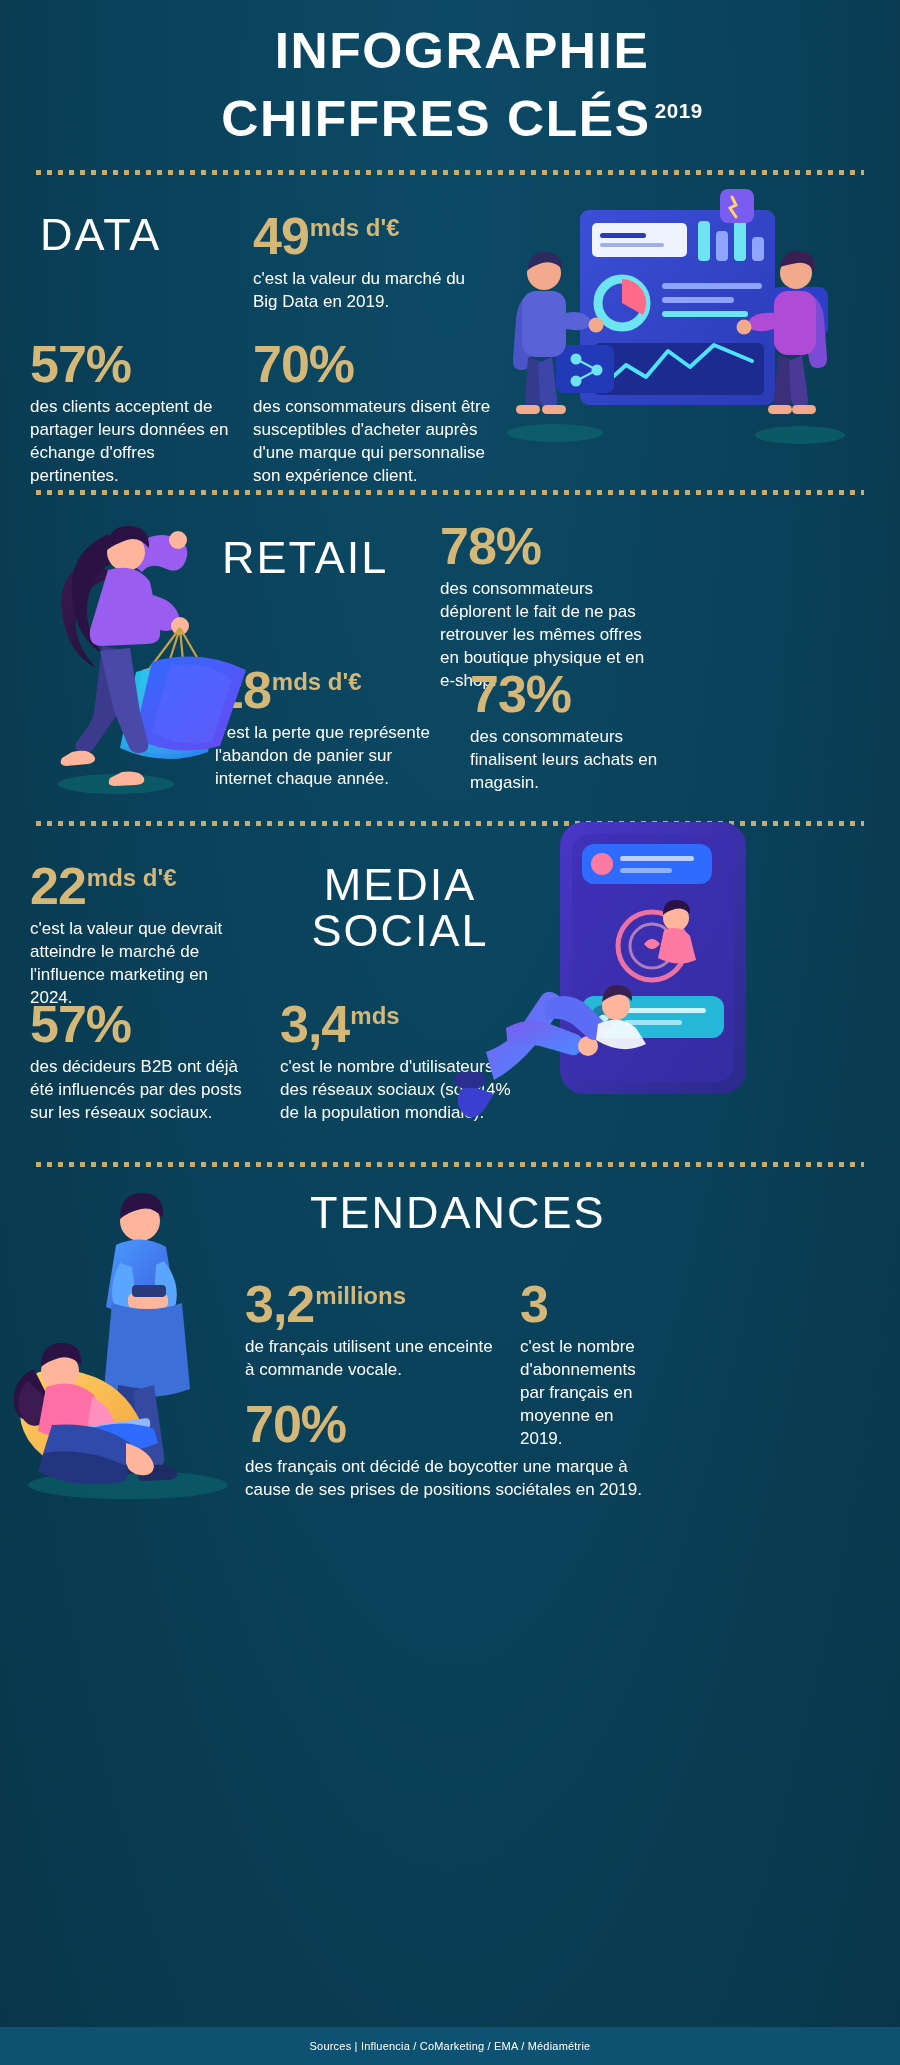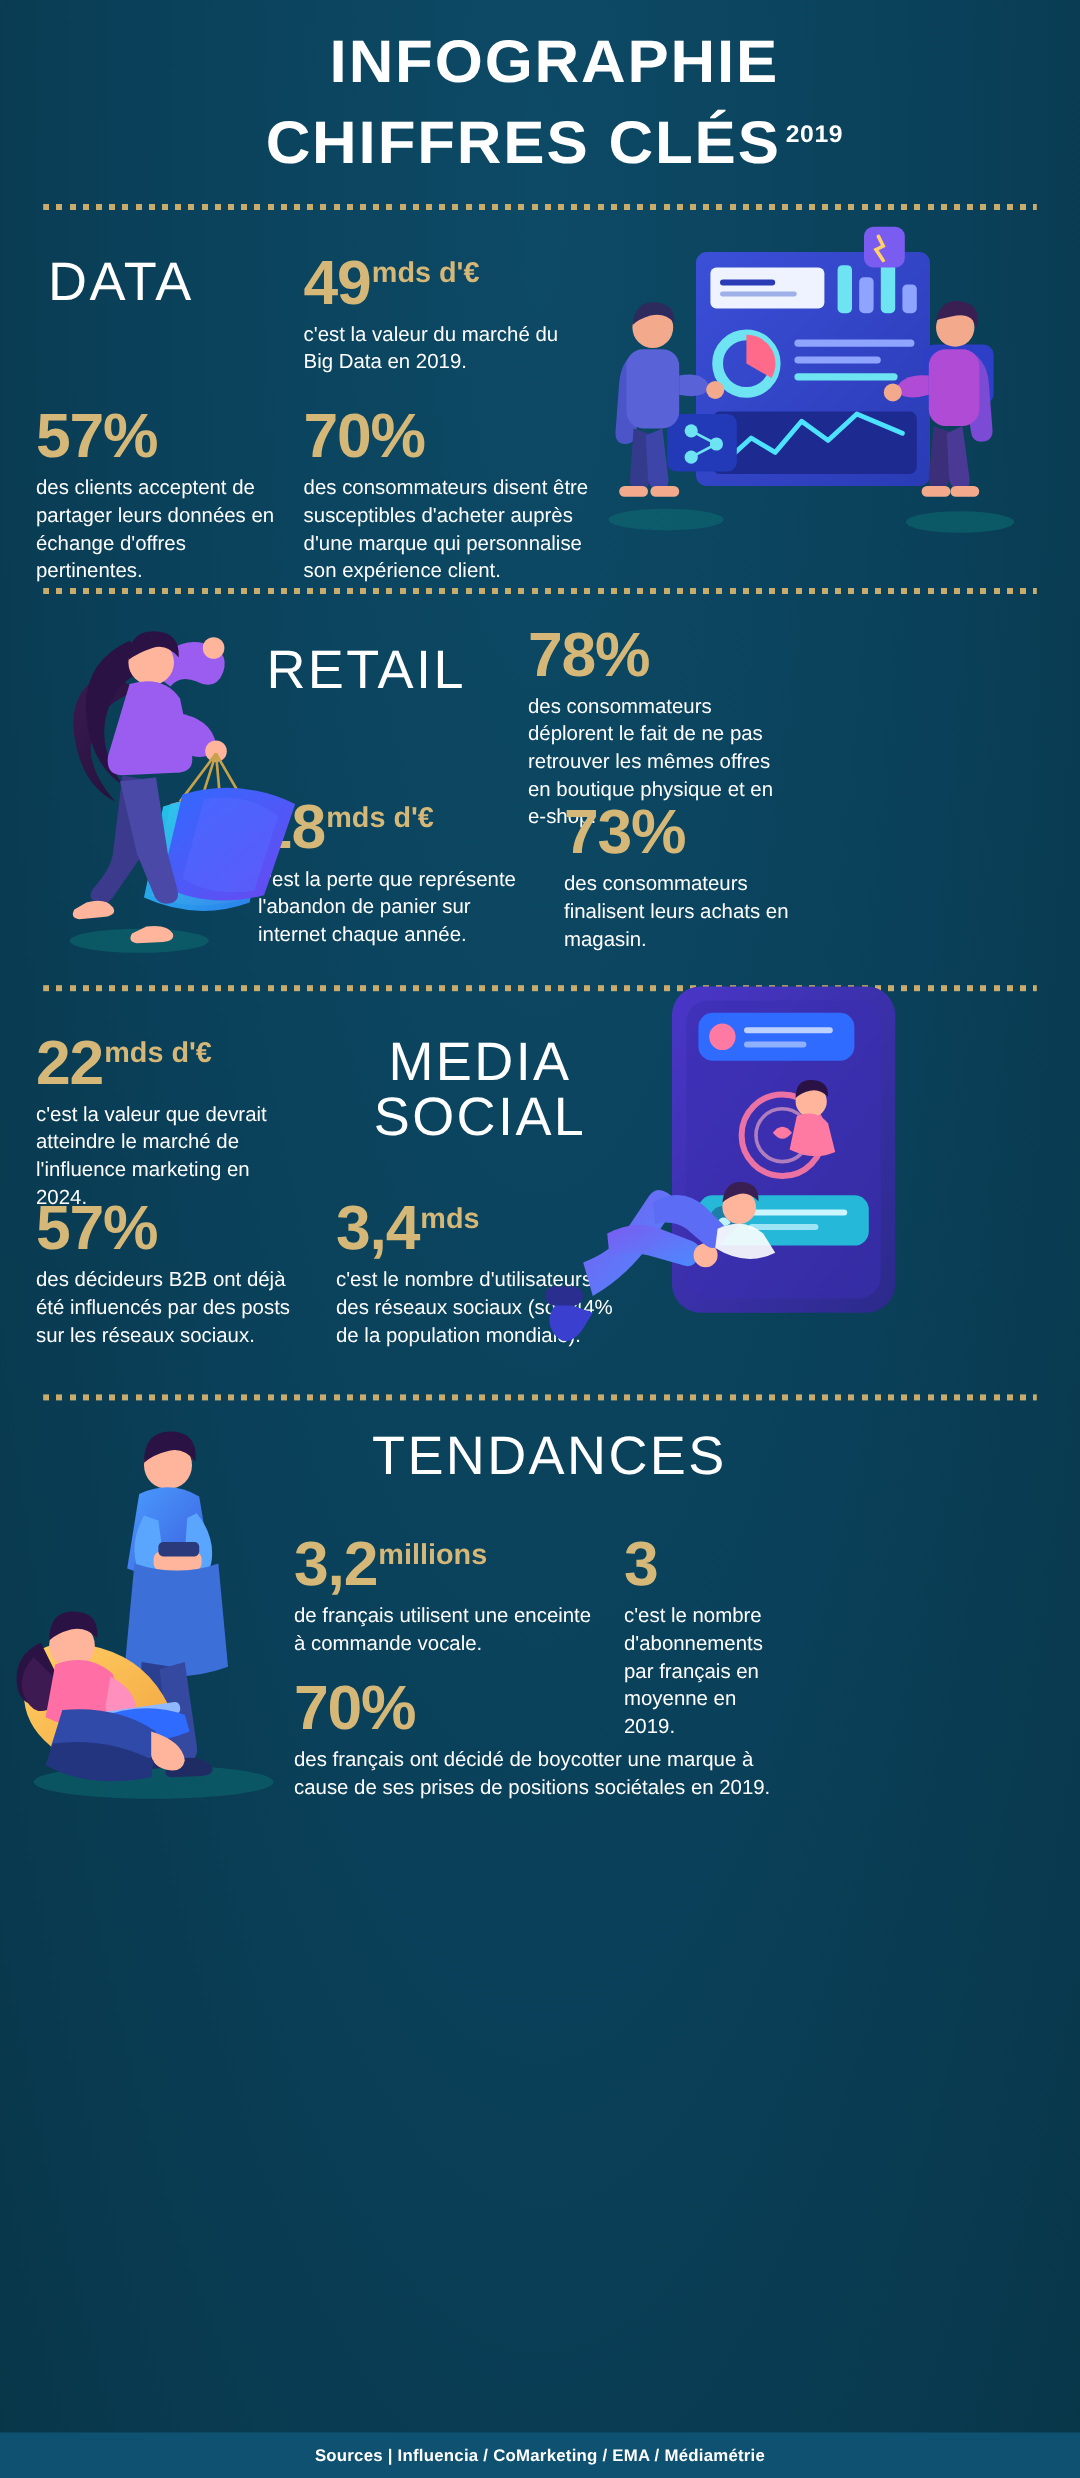--- a/index.html
+++ b/index.html
@@ -85,21 +85,21 @@
   .stat { position: absolute; }
   .stat .cap { margin-top: 7px; }
   .right { }
   .center { text-align: center; }
 
   
   .footer {
     position: absolute; left: 0; bottom: 0; width: 900px; height: 38px;
     background: #0e5170; display: flex; align-items: center; justify-content: center;
   }
-  .footer span { color: #ffffff; font-size: 14px; font-weight: 700; letter-spacing: .2px; }
+  .footer span { color: #ffffff; font-size: 11px; font-weight: 400; letter-spacing: .2px; }
 
   
   .illus { position: absolute; }
   svg { display: block; overflow: visible; }
 </style>
 </head>
 <body>
 
 <div class="page">
 

